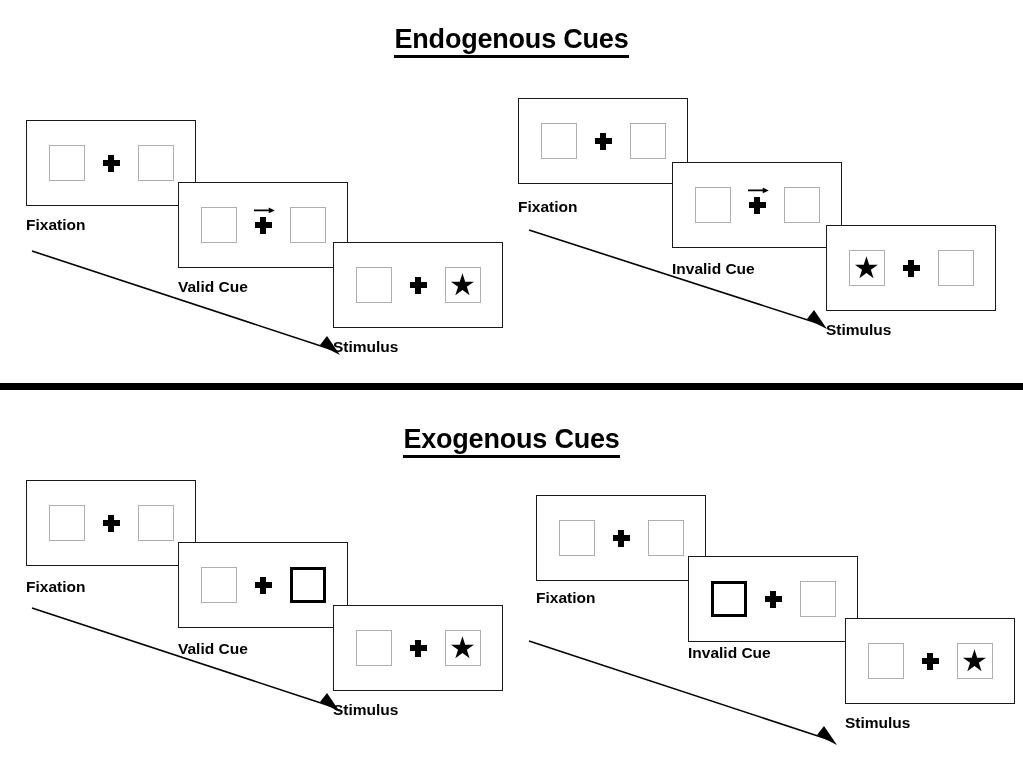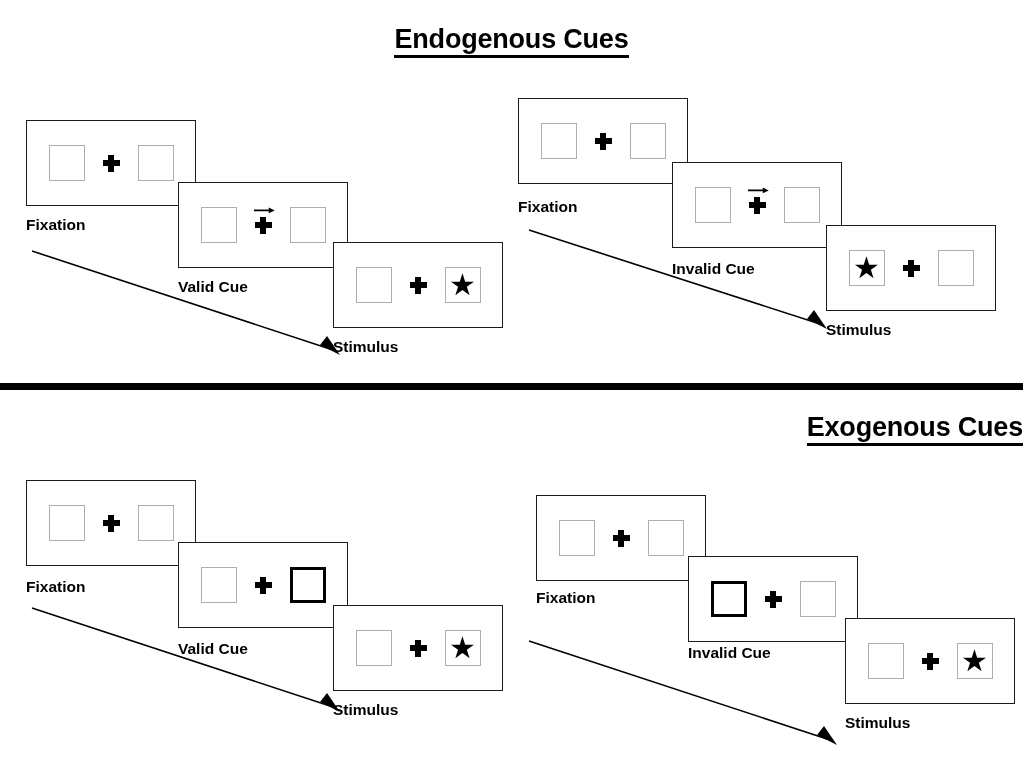--- a/index.html
+++ b/index.html
@@ -237,21 +237,21 @@
     </div>
   </div>
   <div class="caption" style="left:826px; top:321px; width:170px;">Stimulus</div>
 
 </div>
 
 <div class="divider" style="top:383px;"></div>
 
 <div class="section" style="top:390px;height:377px;">
 
-  <div class="section-title" style="top:22px;text-align:right;">
+  <div class="section-title" style="top:34px;">
     <span>Exogenous Cues</span>
   </div>
 
   <svg class="time-arrow" style="left:28px; top:212px; width:320px; height:120px;" viewBox="0 0 320 120">
     <line x1="4" y1="6" x2="302" y2="104" stroke="#000" stroke-width="1.6"></line>
     <polygon points="312,110 292,100 299,91" fill="#000"></polygon>
   </svg>
 
   <div class="frame" style="left:26px; top:90px; width:170px; height:86px;">
     <div class="frame-inner">

